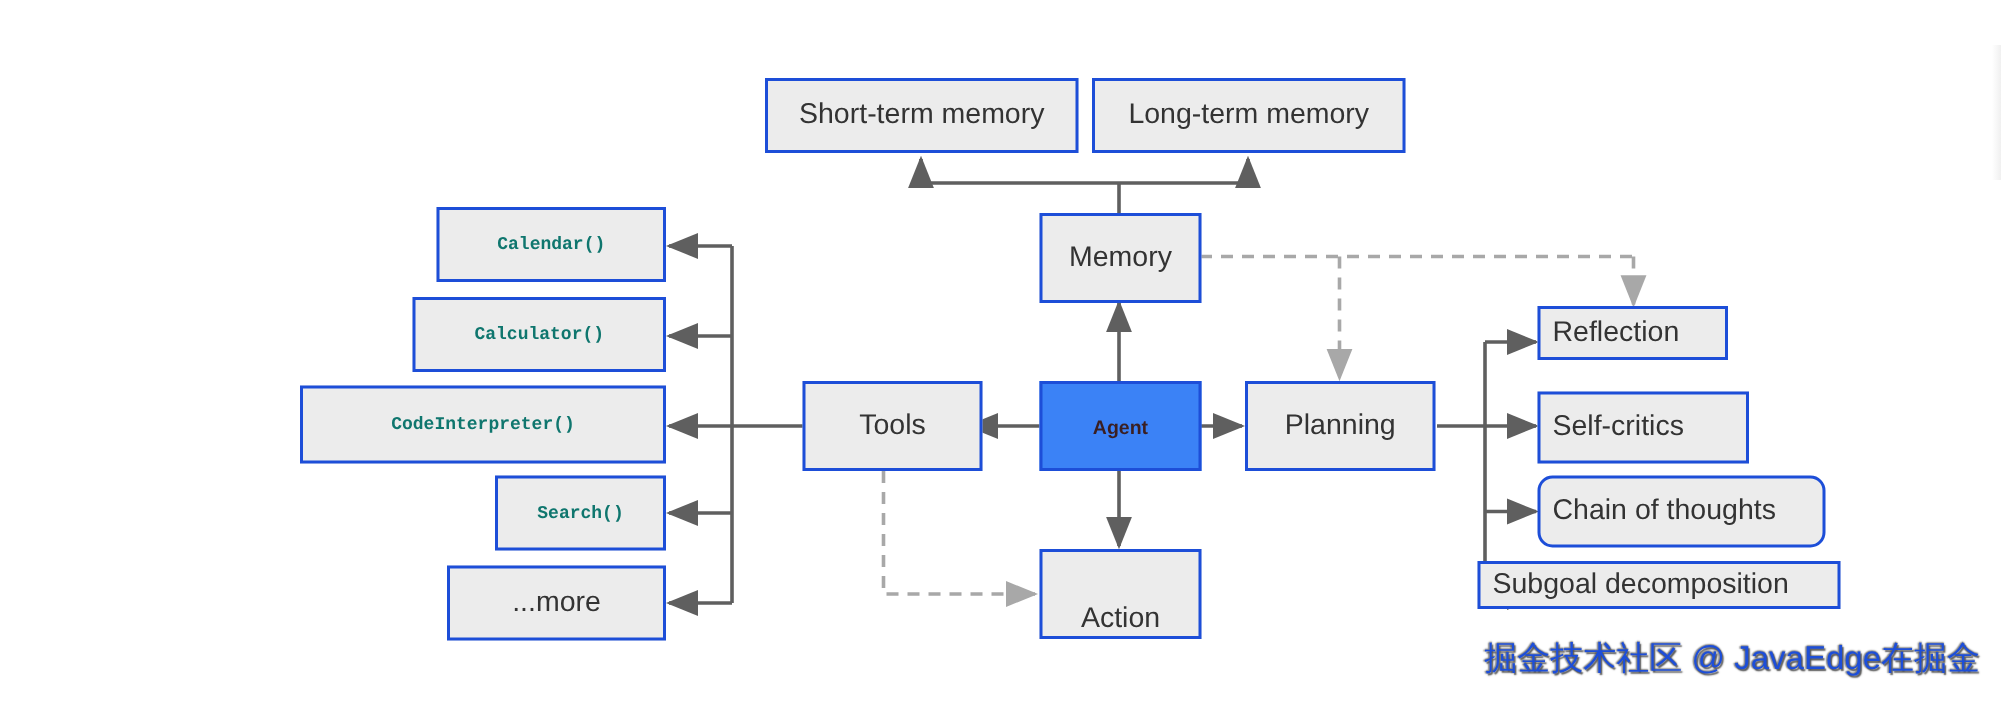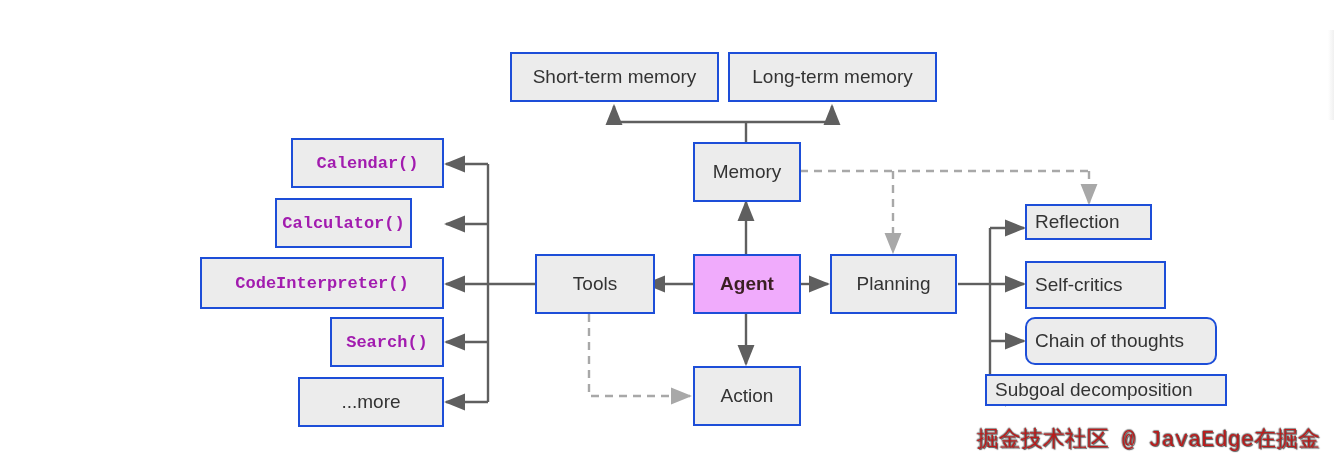--- a/index.html
+++ b/index.html
@@ -7,25 +7,25 @@
     .canvas { position: absolute; left: 0; top: 0; width: 1334px; height: 472px; }
     svg.wires { position: absolute; left: 0; top: 0; width: 1334px; height: 472px; }
     .node {
       position: absolute; box-sizing: border-box;
       background: #ececec; border: 2px solid #1d4ed8;
       display: flex; align-items: center; justify-content: center;
       color: #333333; font-family: "Liberation Sans", sans-serif; font-size: 19px;
       white-space: nowrap;
     }
     .node.left-text { justify-content: flex-start; padding-left: 8px; }
-    .node.mono { font-family: "Liberation Mono", monospace; font-weight: bold; font-size: 17px; color: #a21caf; }
-    .node.agent { background: #f0abfc; color: #3a1f22; font-weight: bold; font-size: 19px; }
+    .node.mono { font-family: "Liberation Mono", monospace; font-weight: bold; font-size: 12px; color: #0f766e; }
+    .node.agent { background: #3b82f6; color: #3a1f22; font-weight: bold; font-size: 13px; }
     .watermark {
       position: absolute; right: 14px; top: 424px;
-      font-family: Liberation Mono, monospace; font-size: 22px; color: #b91c1c;
+      font-family: Liberation Sans, sans-serif; font-size: 22px; color: #1d4ed8;
       text-shadow: 1px 1px 1px #555, -1px 0 1px #888, 0 -1px 1px #888;
       letter-spacing: 0px;
     }
     .edge-shadow { position: absolute; right: 0; top: 30px; width: 6px; height: 90px;
       background: linear-gradient(to right, #ffffff, #f0f0f0); }
   </style>
 </head>
 <body>
 
 <div class="canvas">
@@ -90,28 +90,28 @@
 
   <div class="node" style="left:535px;top:254px;width:120px;height:60px;">
       <span>Tools</span>
     </div>
   <div class="node agent" style="left:693px;top:254px;width:108px;height:60px;">
       <span>Agent</span>
     </div>
   <div class="node" style="left:830px;top:254px;width:127px;height:60px;">
       <span>Planning</span>
     </div>
-  <div class="node" style="left:693px;top:366px;width:108px;height:60px;">
+  <div class="node" style="left:693px;top:366px;width:108px;height:60px;align-items:flex-end;">
       <span>Action</span>
     </div>
 
   <div class="node mono" style="left:291px;top:138px;width:153px;height:50px;">
       <span>Calendar()</span>
     </div>
-  <div class="node mono" style="left:275px;top:198px;width:137px;height:50px;">
+  <div class="node mono" style="left:275px;top:198px;width:169px;height:50px;">
       <span>Calculator()</span>
     </div>
   <div class="node mono" style="left:200px;top:257px;width:244px;height:52px;">
       <span>CodeInterpreter()</span>
     </div>
   <div class="node mono" style="left:330px;top:317px;width:114px;height:50px;">
       <span>Search()</span>
     </div>
   <div class="node" style="left:298px;top:377px;width:146px;height:50px;">
       <span>...more</span>

